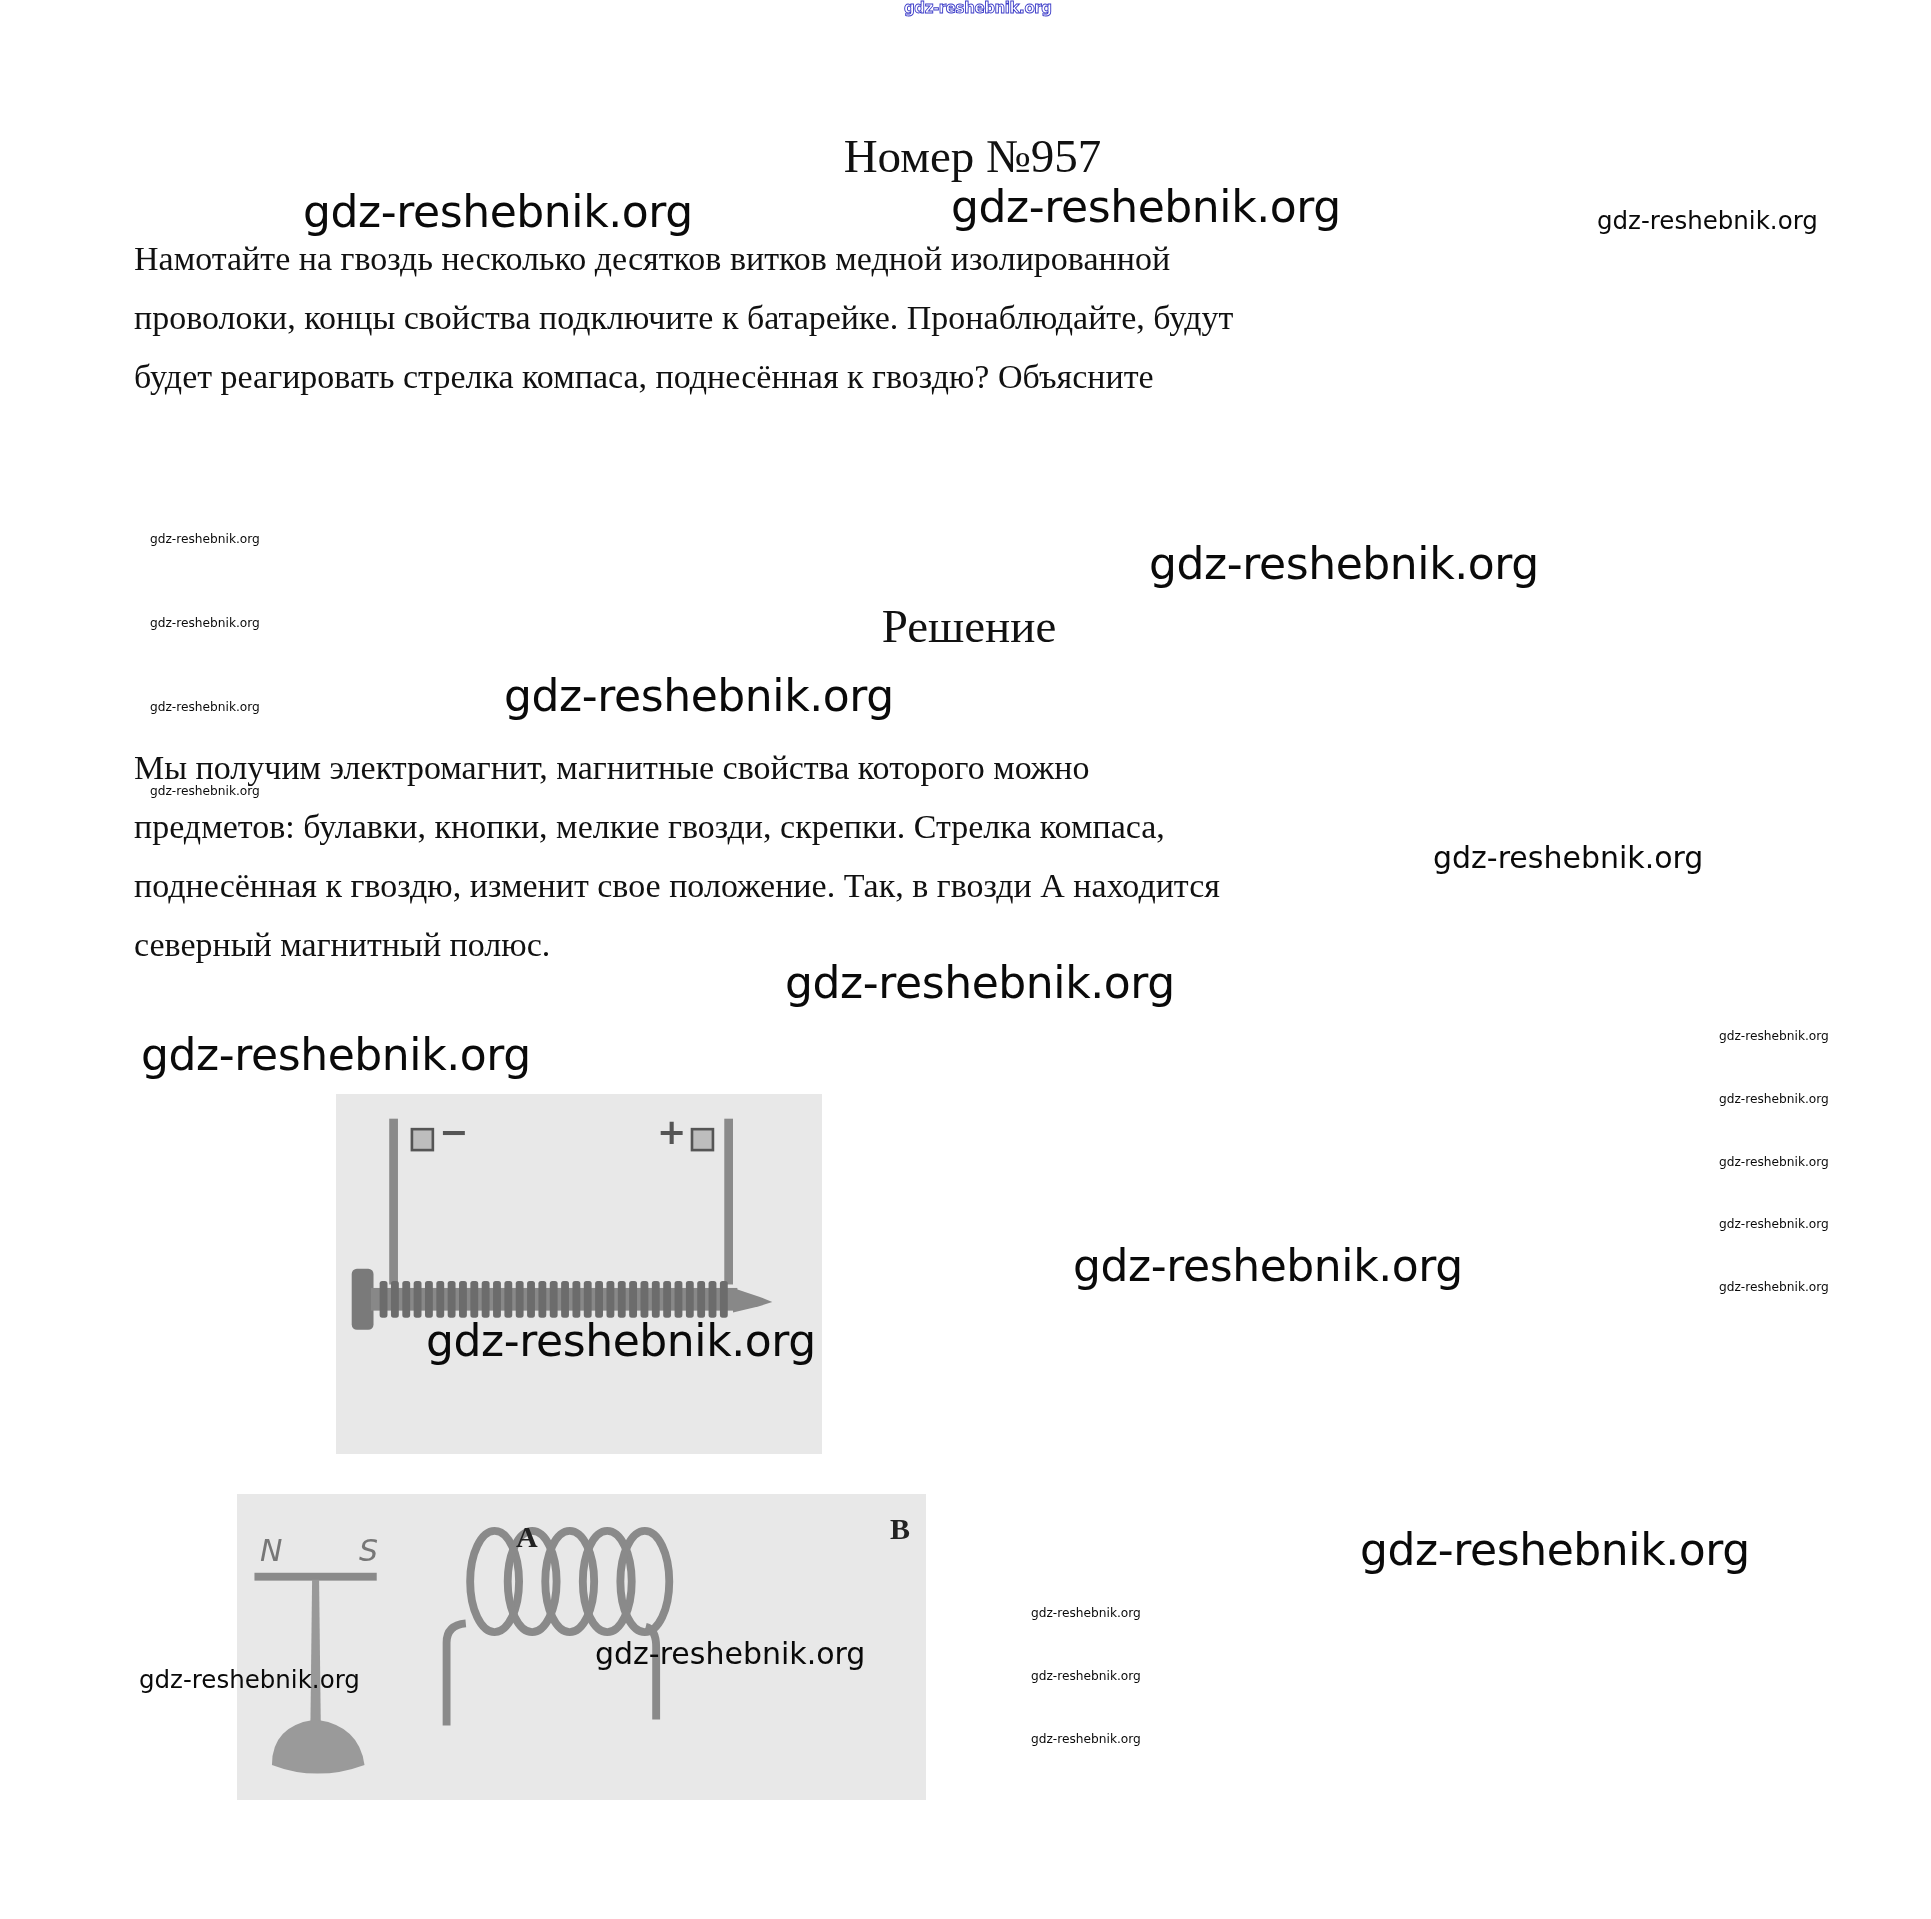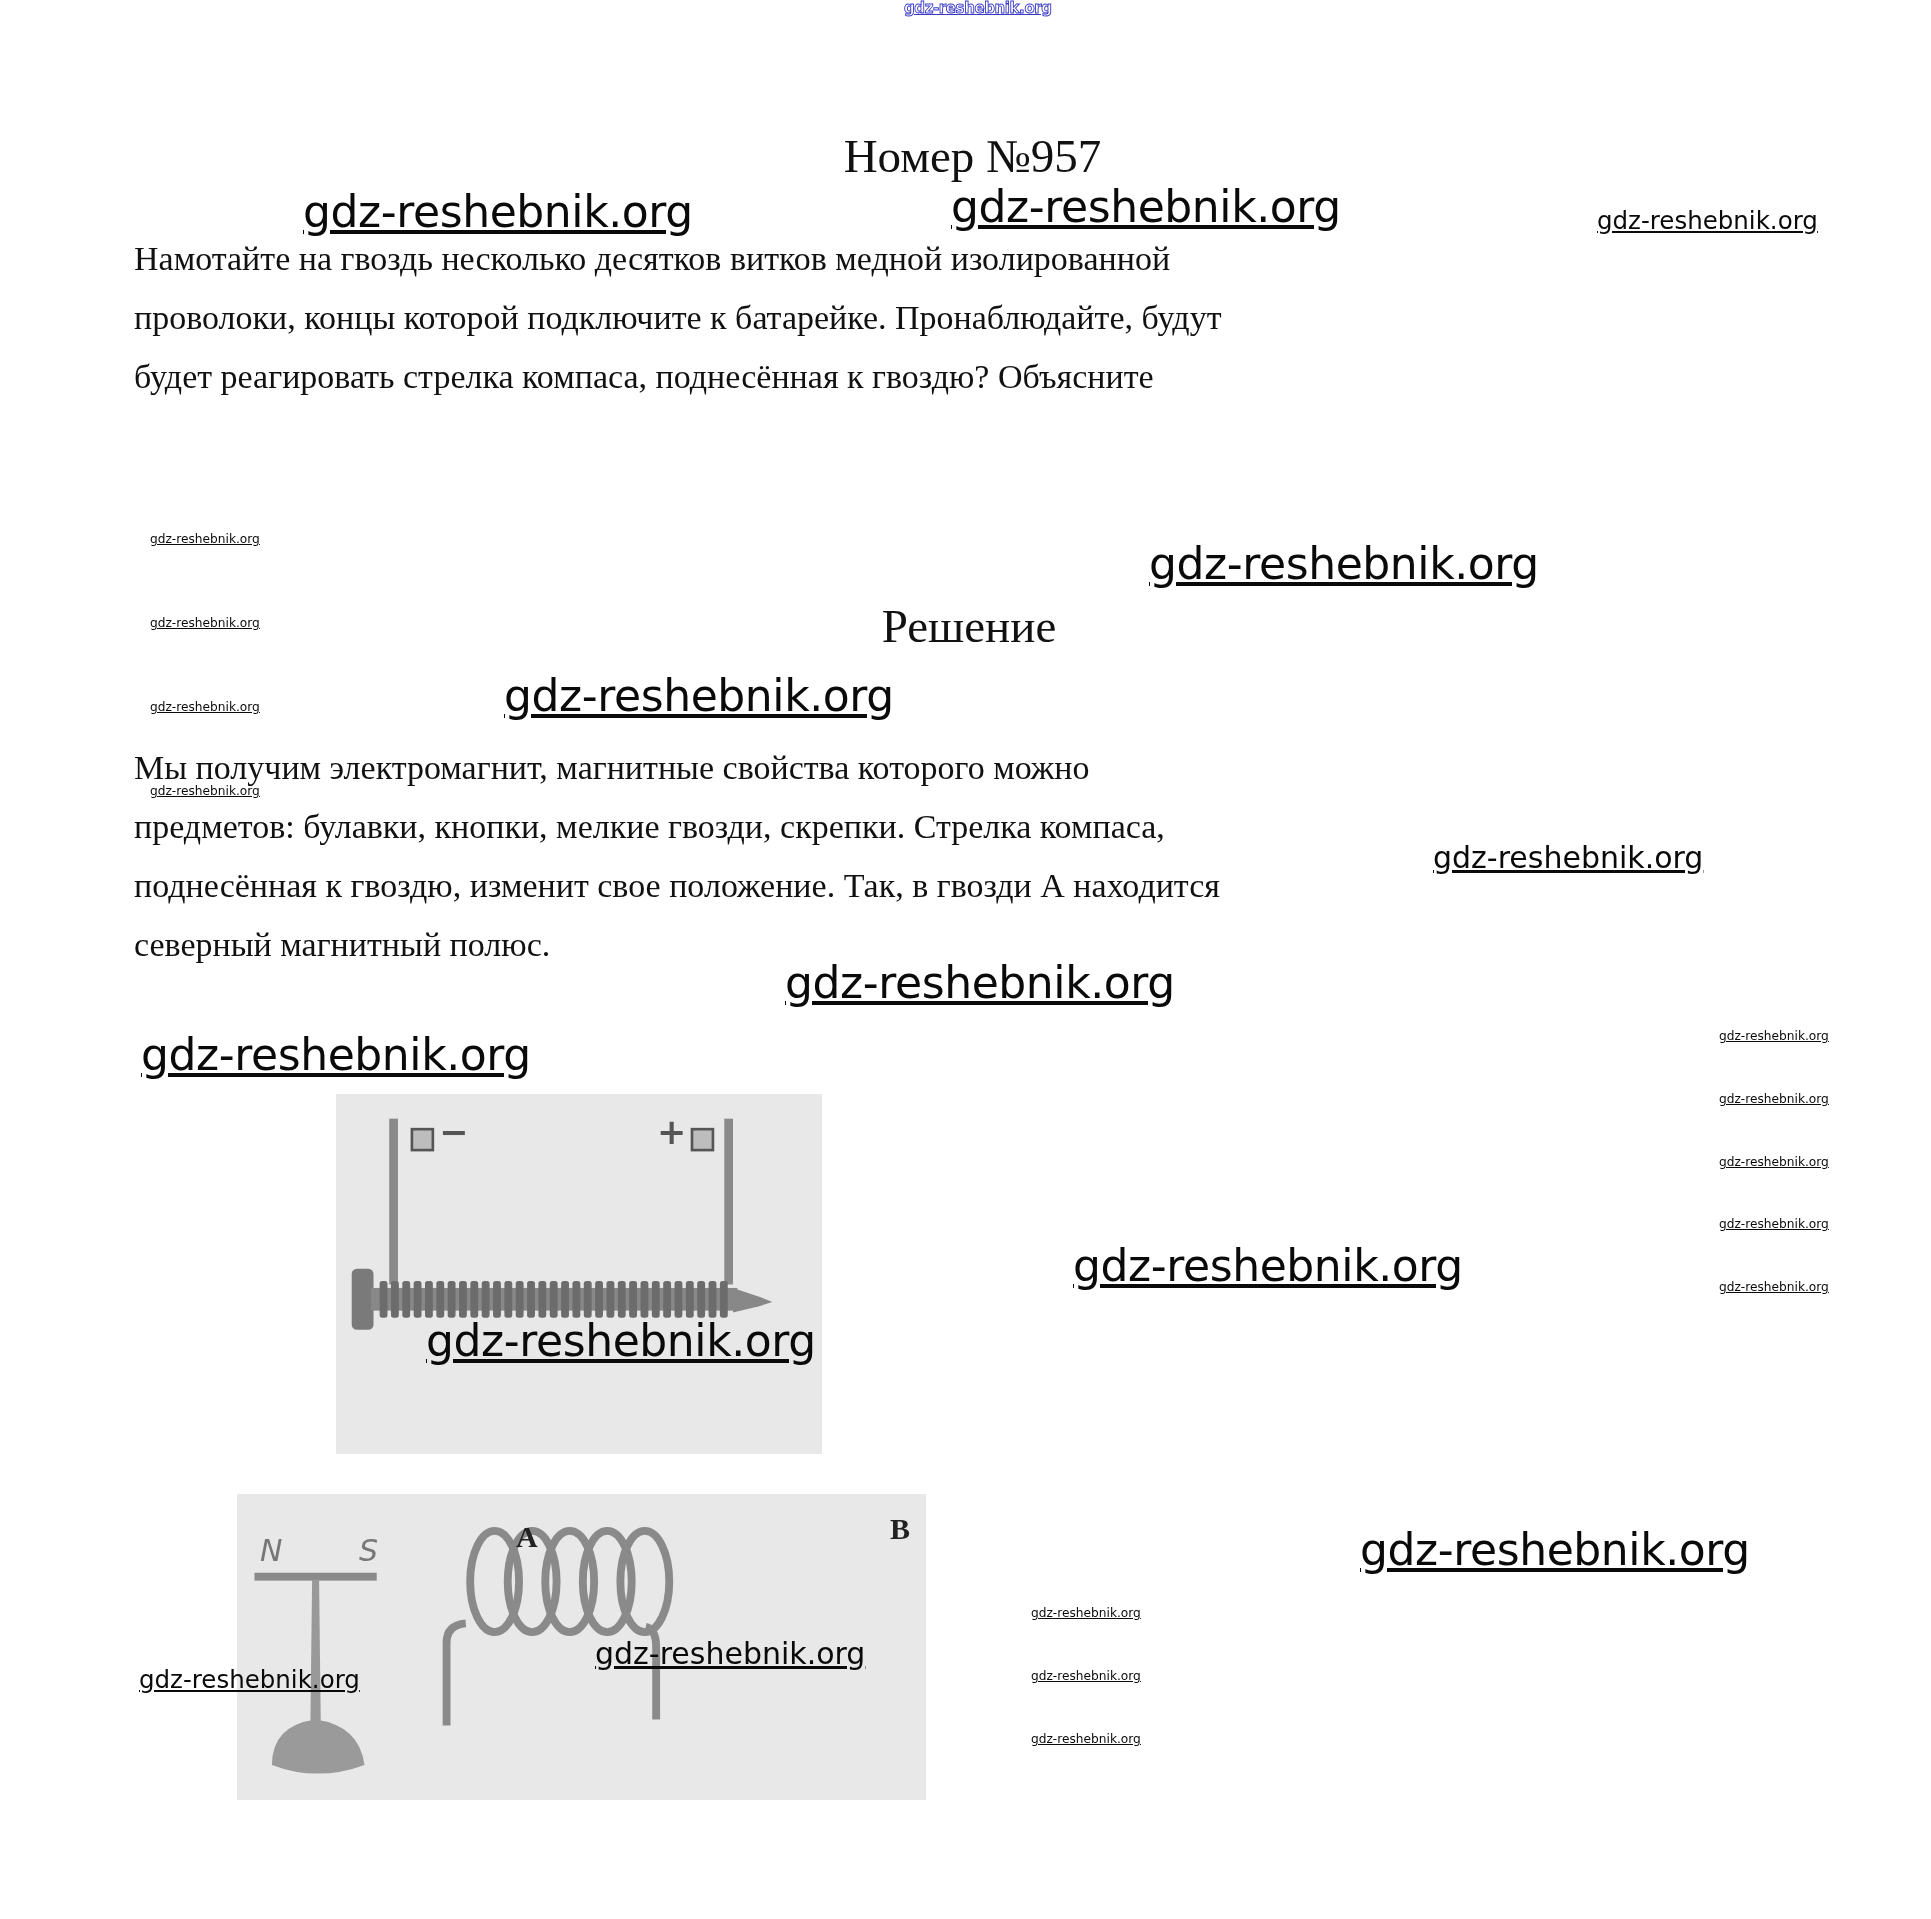--- a/index.html
+++ b/index.html
@@ -1,18 +1,18 @@
 <!DOCTYPE html>
 <html style="font-size:14px"><head>
 <meta charset="utf-8">
 <style>
   html, body { margin:0; padding:0; background:#ffffff; }
   body { width:1931px; height:1920px; position:relative; overflow:hidden; }
   .serif { font-family:"Liberation Serif","DejaVu Serif",serif; color:#111; }
-  .wm { position:absolute; font-family:"DejaVu Sans","Liberation Sans",sans-serif; color:#0a0a0a; white-space:nowrap; line-height:1;text-decoration:underline; }
+  .wm { position:absolute; font-family:"DejaVu Sans","Liberation Sans",sans-serif; color:#0a0a0a; white-space:nowrap; line-height:1; }
   .wm-big { font-size:44px; letter-spacing:-0.4px; }
   .wm-mid { font-size:26px; }
   .wm-small { font-size:12.2px; }
   .wm-top { font-size:15px; color:#fff; -webkit-text-stroke:0.9px #3a3ac8; letter-spacing:-0.4px; font-weight:bold; }
   #title { position:absolute; left:0; width:1931px; top:129px; text-align:center; font-size:47px; transform:translateX(7px); }
   .para { position:absolute; left:114px; font-size:34px; line-height:59px;margin-left:20px; }
   .para .line { display:block; white-space:nowrap; }
   #solution-heading { position:absolute; left:0; width:1931px; top:599px; text-align:center; font-size:47px; transform:translateX(3.5px); }
   .figure { position:absolute; background:#e8e8e8; }
 </style>
@@ -22,21 +22,21 @@
 <div class="wm wm-top" style="left:904px; top:0.9px;">gdz-reshebnik.org</div>
 
 <div id="title" class="serif">Номер №957</div>
 
 <div class="wm wm-big" style="left:303px; top:190px;">gdz-reshebnik.org</div>
 <div class="wm wm-big" style="left:951px; top:185px;">gdz-reshebnik.org</div>
 <div class="wm wm-mid" style="left:1597px; top:209px; font-size:24.5px;">gdz-reshebnik.org</div>
 
 <div class="para serif" style="top:229px;">
   <span class="line">Намотайте на гвоздь несколько десятков витков медной изолированной</span>
-  <span class="line">проволоки, концы которой подключите к батарейке. Пронаблюдайте, будут</span>
+  <span class="line">проволоки, концы свойства подключите к батарейке. Пронаблюдайте, будут</span>
   <span class="line">будет реагировать стрелка компаса, поднесённая к гвоздю? Объясните</span>
 </div>
 
 <div class="wm wm-small" style="left:150px; top:533px;">gdz-reshebnik.org</div>
 <div class="wm wm-small" style="left:150px; top:617px;">gdz-reshebnik.org</div>
 <div class="wm wm-small" style="left:150px; top:701px;">gdz-reshebnik.org</div>
 <div class="wm wm-small" style="left:150px; top:785px;">gdz-reshebnik.org</div>
 
 <div class="wm wm-big" style="left:1149px; top:542px;">gdz-reshebnik.org</div>
 

